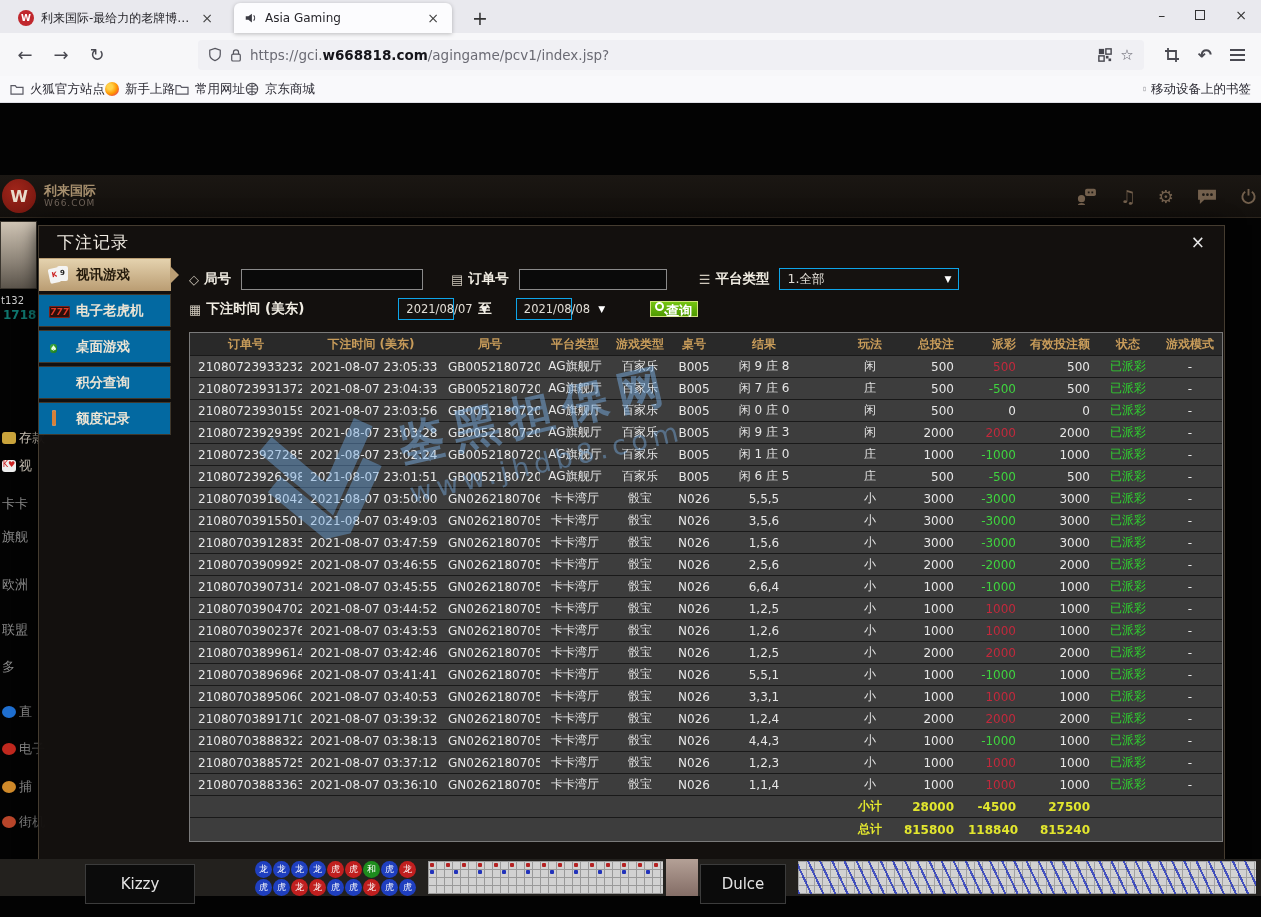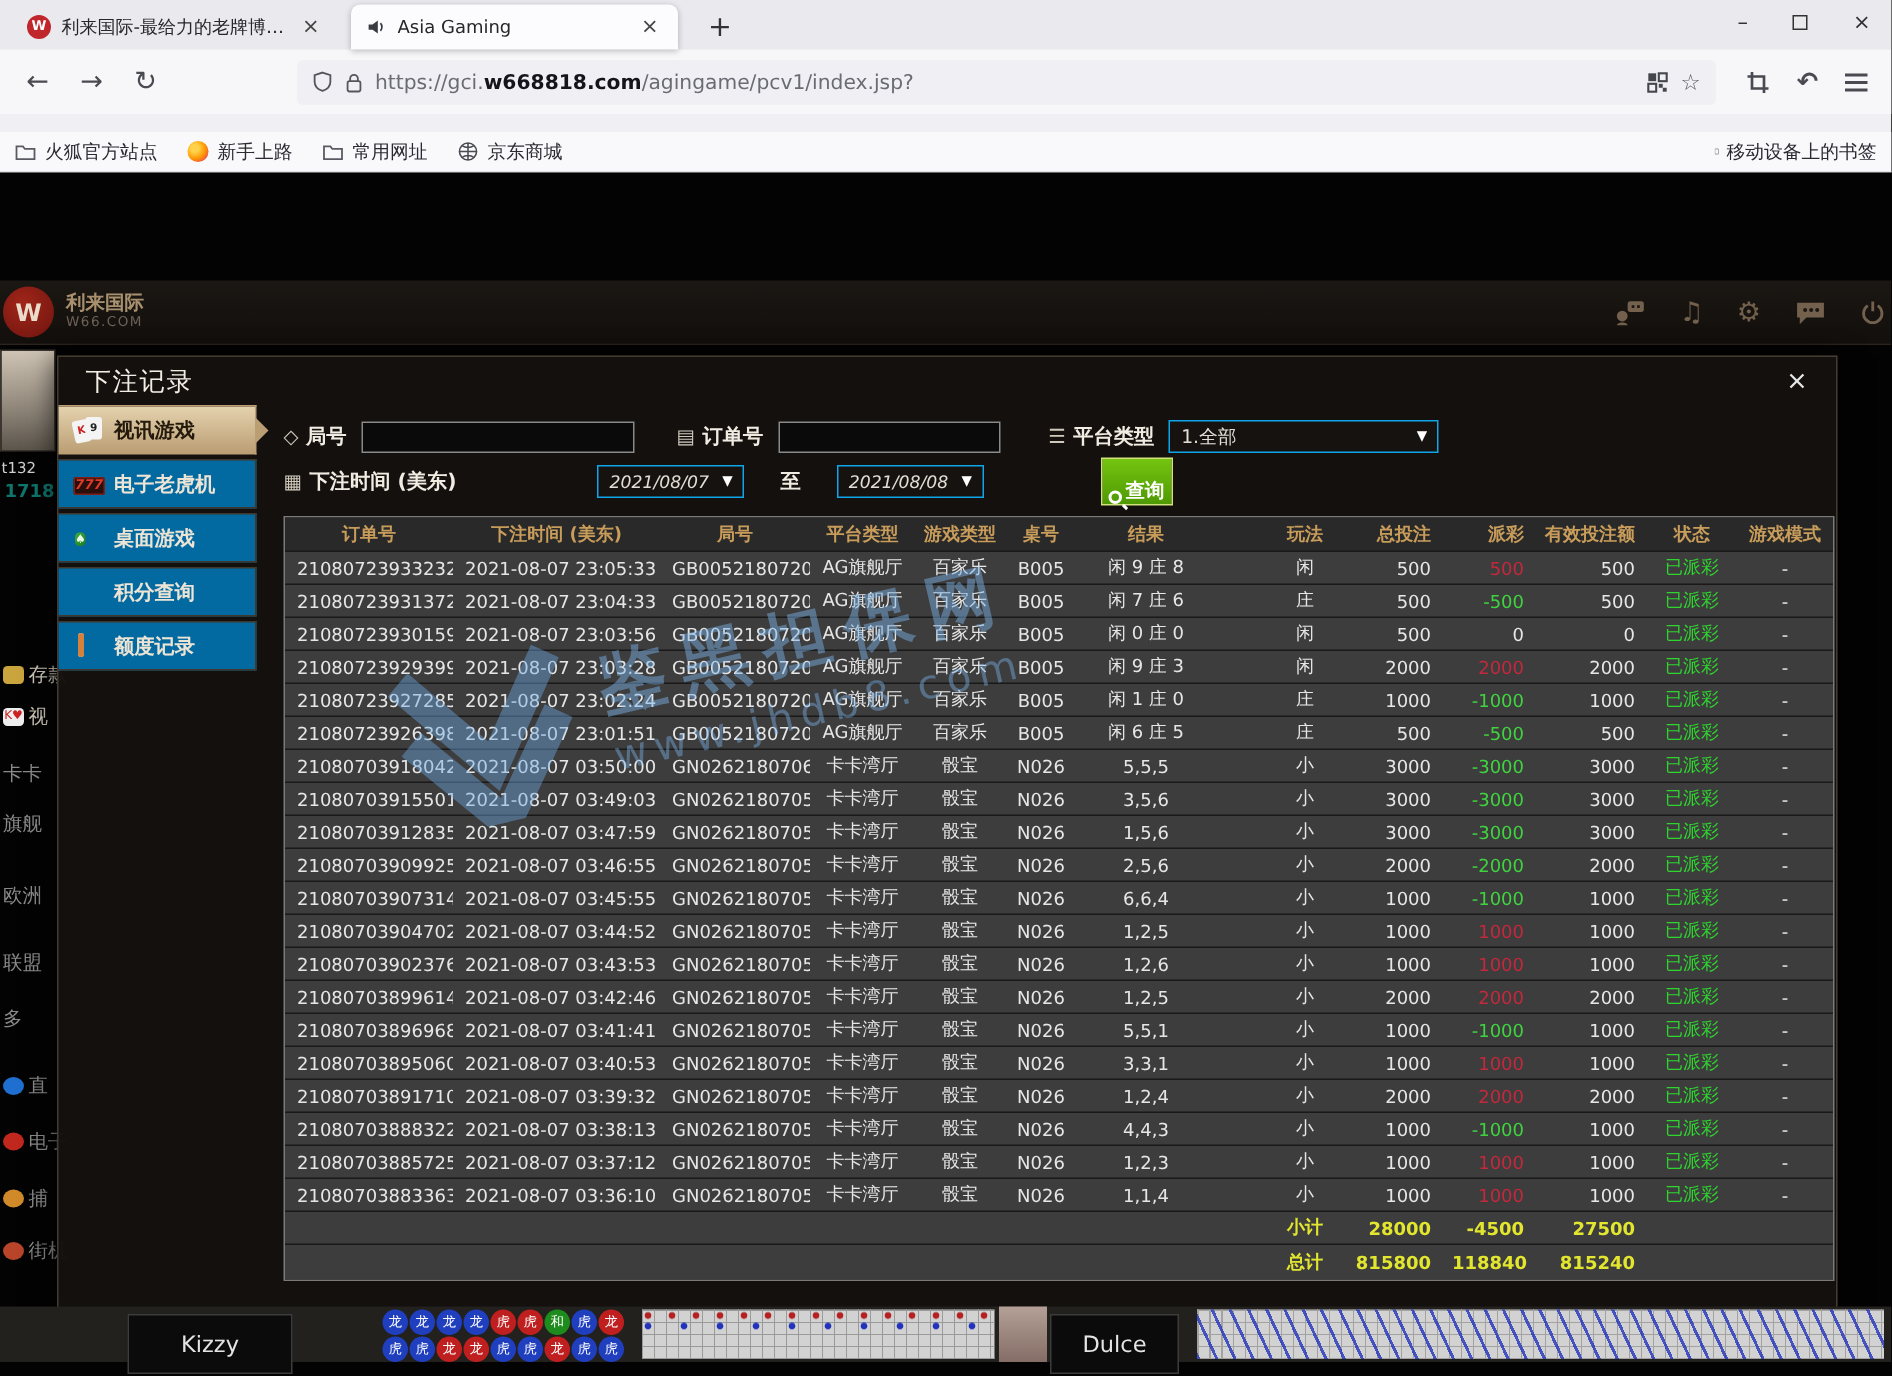--- a/index.html
+++ b/index.html
@@ -26,21 +26,21 @@
   .navbtn.fwd { color:#4a4a52; }
   .urlbar { flex:1; height:30px; margin:0 14px 0 80px; background:#f0f0f4; border-radius:4px;
     display:flex; align-items:center; padding:0 10px; gap:8px; }
   .urltext { flex:1; font-size:13.5px; color:#6b6b74; white-space:nowrap; overflow:hidden;}
   .urltext b { color:#15141a; font-weight:bold; }
   .star { font-size:15px; color:#5b5b66; }
   .toolicons { display:flex; align-items:center; gap:18px; padding-right:6px; color:#4a4a52;}
   .hamburger div { width:15px; height:2px; background:#4a4a52; margin:3px 0; }
 
   .bookmarksbar { height:27px; background:#f9f9fb; border-bottom:1px solid #e0e0e6;
-    display:flex; align-items:center; padding:0 10px; gap:20px; font-size:12.5px; color:#2b2a33;margin-top:12px; }
+    display:flex; align-items:center; padding:0 10px; font-size:12.5px; color:#2b2a33; }
   .bm { display:flex; align-items:center; gap:6px; white-space:nowrap; }
   .bm-right { margin-left:auto; display:flex; align-items:center; gap:5px; overflow:hidden;
     width:108px; flex:none; }
   .ffdot { width:14px; height:14px; border-radius:50%;
     background:radial-gradient(circle at 35% 35%, #ffd24a 20%, #ff9500 55%, #e3306a 90%); }
 
   
   .page { position:relative; width:1261px; height:814px; background:#030303; overflow:hidden; }
 
   .site-header { position:absolute; left:0; top:72px; width:100%; height:43px;
@@ -93,25 +93,25 @@
 
   .content { flex:1; position:relative; padding:8px 0 0 18px; }
   .filters-row { display:flex; align-items:center; gap:10px; height:26px; }
   .f-label { color:#f0ece2; font-size:13.5px; font-weight:bold; display:flex; align-items:center; gap:5px; }
   .f-ico { color:#cfc8bb; font-size:13px; }
   .txt-input { width:182px; height:21px; background:#0a0a0a; border:1px solid #8a8a8a; color:#ddd; font-size:12px; padding:0 5px;}
   .txt-input.short { width:148px; }
   .select { height:22px; background:#151210; border:1px solid #0ea5e9; color:#e2ded6; font-size:12.5px;
     display:flex; align-items:center; padding:0 7px; gap:8px; }
   .select .arr { margin-left:auto; font-size:9px; color:#fff; }
-  .sel-date { width:98px;font-style:italic; }
+  .sel-date { width:56px; }
   .sel-plat { width:180px; }
   .zhi { color:#f0ece2; font-size:13.5px; font-weight:bold; margin:0 14px; }
-  .query-btn { width:48px; height:32px; background:linear-gradient(#74c410,#4f9a02); border:1px solid #cfe37a;
-    color:#fff; font-size:13px; font-weight:bold; display:flex; align-items:flex-end; justify-content:center; gap:2px; }
+  .query-btn { width:48px; height:16px; background:linear-gradient(#74c410,#4f9a02); border:1px solid #cfe37a;
+    color:#fff; font-size:13px; font-weight:bold; display:flex; align-items:flex-start; justify-content:center; gap:2px; }
   .query-btn .mag { width:9px; height:9px; border:2px solid #fff; border-radius:50%; position:relative; }
   .query-btn .mag::after{ content:""; position:absolute; width:4px; height:2px; background:#fff; transform:rotate(45deg); left:7px; top:8px;}
 
   
   .btable { width:1034px; margin-top:10px; border:1px solid #7a7a7a; font-size:12px; }
   .trow, .thead, .tfoot-row { display:grid;
     grid-template-columns:112px 138px 100px 70px 60px 48px 92px 34px 52px 68px 62px 74px 56px 68px;
     align-items:center; background:#3d3d3d; border-bottom:1px solid #191919; }
   .thead { height:23px; background:#292929; color:#c89c5a; font-weight:bold; }
   .trow { height:22px; color:#e6e6e6; }

